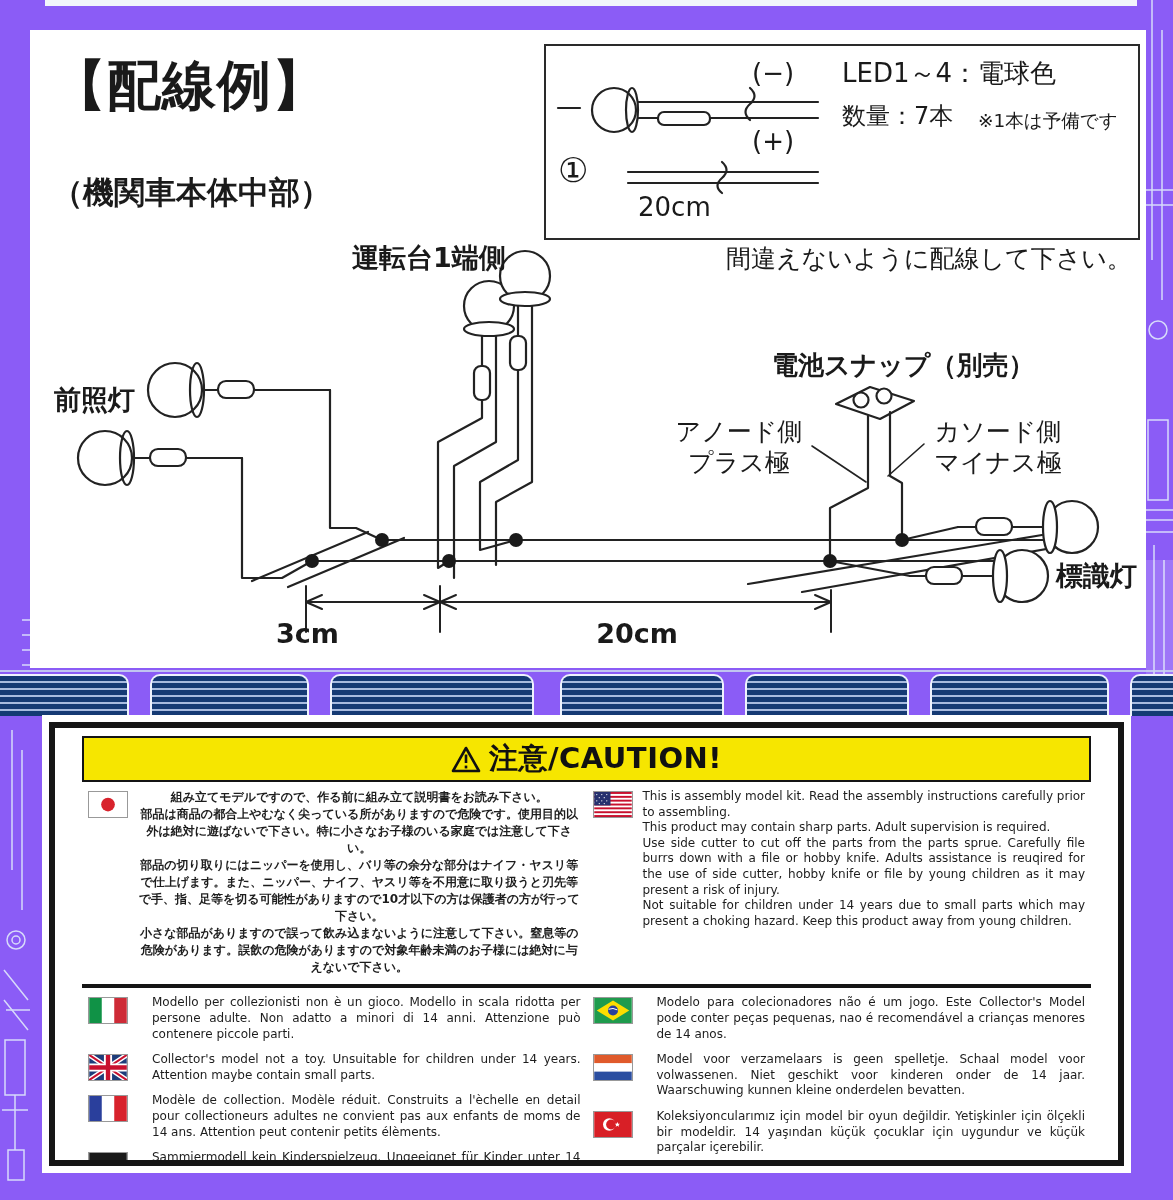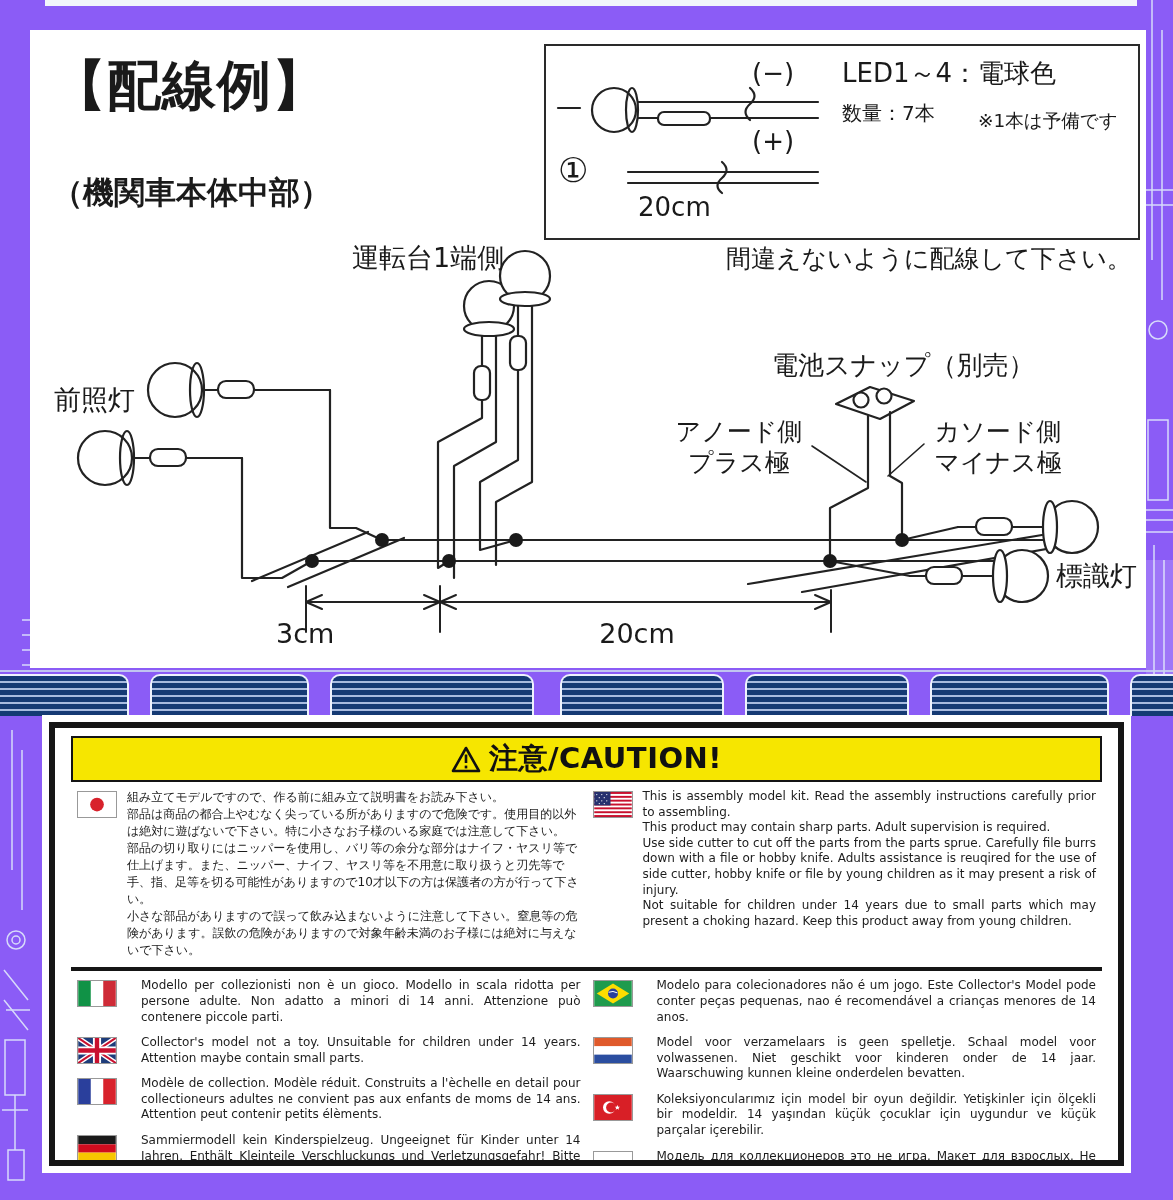--- a/index.html
+++ b/index.html
@@ -11,41 +11,41 @@
   #grille-band{left:0;top:668px;width:1173px;height:47px}
   #grille-band .hairline{position:absolute;left:0;top:2px;width:100%;height:2px;background:#c9d6ef;opacity:.85}
   .grille{position:absolute;top:6px;height:40px;border:2px solid #eef2fc;border-bottom:none;
           border-radius:10px 10px 0 0;
           background:repeating-linear-gradient(180deg,#153a74 0 5px,#a8bbdf 5px 7px)}
   
   #wiring-panel{left:30px;top:30px;width:1116px;height:638px;background:#ffffff}
   #diagram-svg{position:absolute;left:0;top:0;width:1116px;height:638px}
   .wp-title{left:22px;top:20px;font-size:54px;font-weight:700;letter-spacing:1px}
   .wp-subtitle{left:22px;top:142px;font-size:31px;font-weight:600}
-  .dlabel{font-size:27px;font-weight:400;white-space:nowrap}
+  .dlabel{font-size:27px;font-weight:700;white-space:nowrap}
   .dlabel2{font-size:25px;font-weight:500;line-height:1.25;text-align:center}
   .legend-box{left:514px;top:14px;width:592px;height:192px;border:2px solid #2a2a2a;background:#fff}
   .legend-box svg{position:absolute;left:0;top:0}
   .ltext{position:absolute;font-weight:500;white-space:nowrap}
   .note{left:670px;top:212px;font-size:25px;font-weight:500;line-height:1.38;white-space:nowrap}
   .note .l2{padding-left:26px}
   
   #caution-panel{left:42px;top:715px;width:1089px;height:458px;background:#fff;padding:7px;box-sizing:border-box}
-  .c-inner{border:6px solid #151515;height:100%;box-sizing:border-box;padding:8px 16px 6px;overflow:hidden;background:#fff}
+  .c-inner{border:6px solid #151515;height:100%;box-sizing:border-box;padding:8px 27px 6px;overflow:hidden;background:#fff}
   .c-header{height:42px;background:#f6e600;border:2px solid #141414;display:flex;align-items:center;justify-content:center;gap:8px}
   .c-header span{font-size:29px;font-weight:700;letter-spacing:.5px;color:#111}
   .c-primary{display:flex;padding:7px 0 8px;border-bottom:4px solid #151515}
   .c-cell{width:50%;display:flex;gap:10px;padding:0 6px;box-sizing:border-box}
   .c-mid{display:flex;border-bottom:4px solid #151515;padding:2px 0}
   .c-col{width:50%}
   .mrow{display:flex;gap:24px;padding:5px 6px}
   .flag{display:inline-block;width:38px;height:25px;border:1px solid #999;background:#fff;flex:none;margin-top:2px}
   .flag svg{display:block;width:100%;height:100%}
   .mtext{flex:1;font-size:12px;line-height:1.3;color:#1d1d1d;text-align:justify;white-space:pre-line}
-  .mtext.jp{line-height:1.42;font-weight:400;text-align:left}
+  .mtext.jp{line-height:1.42;font-weight:700;text-align:center}
   .bp-art{position:absolute;opacity:.9}
 </style>
 </head>
 <body>
 
 <div id="root">
 
   <div id="top-strip" class="abs"></div>
 
   <svg class="bp-art" style="left:0;top:350px" width="30" height="850">
@@ -183,21 +183,21 @@
           <rect x="112" y="66" width="52" height="13" rx="6" fill="#fff"></rect>
           <path d="M204,42 q9,8 0,16 q-9,8 0,16"></path>
           <path d="M82,126 H272"></path>
             <path d="M82,137 H272"></path>
           <path d="M176,116 q9,8 0,16 q-9,8 0,15"></path>
         </g>
       </svg>
       <span class="ltext" style="left:206px;top:12px;font-size:26px">(−)</span>
       <span class="ltext" style="left:206px;top:80px;font-size:26px">(+)</span>
       <span class="ltext" style="left:296px;top:10px;font-size:26px">LED1～4：電球色</span>
-      <span class="ltext" style="left:296px;top:54px;font-size:20px">数量：7本</span>
+      <span class="ltext" style="left:296px;top:54px;font-size:24px">数量：7本</span>
       <span class="ltext" style="left:432px;top:62px;font-size:18.5px">※1本は予備です</span>
       <span class="ltext" style="left:12px;top:104px;font-size:34px">①</span>
       <span class="ltext" style="left:92px;top:146px;font-size:26px">20cm</span>
     </div>
 
     <div class="abs note">
       <div class="l2">間違えないように配線して下さい。</div>
     </div>
 
     <div class="abs dlabel" style="left:322px;top:210px">運転台1端側</div>

